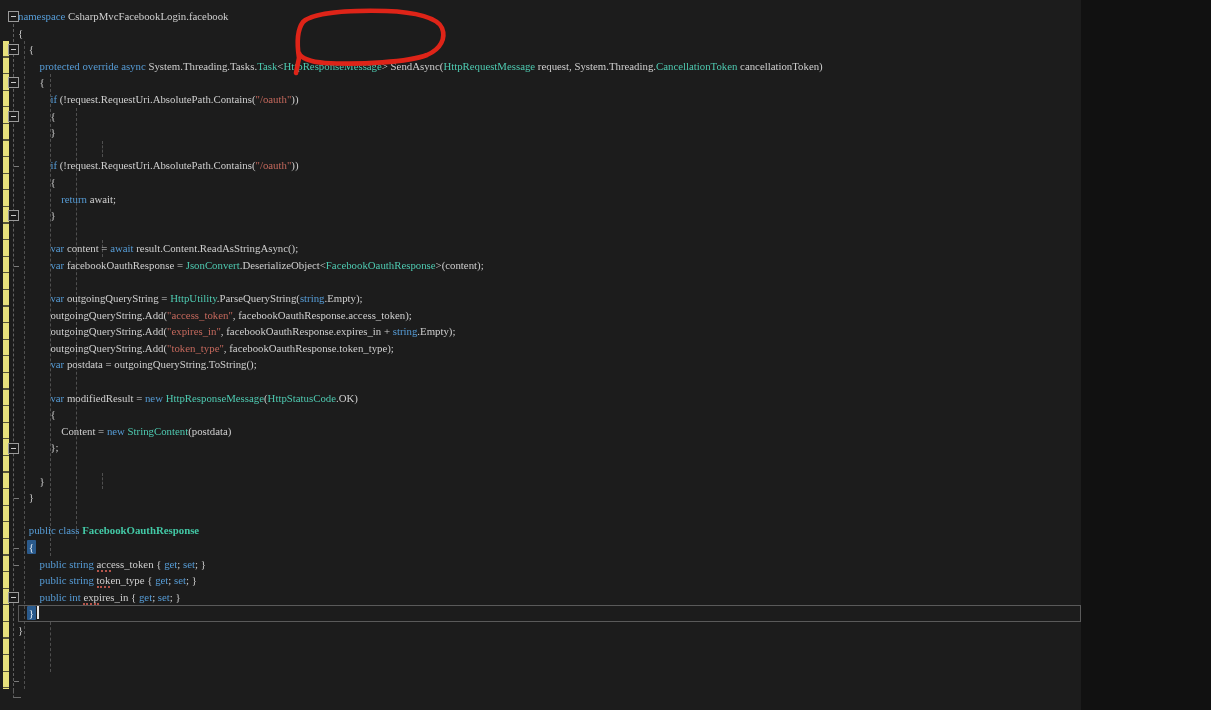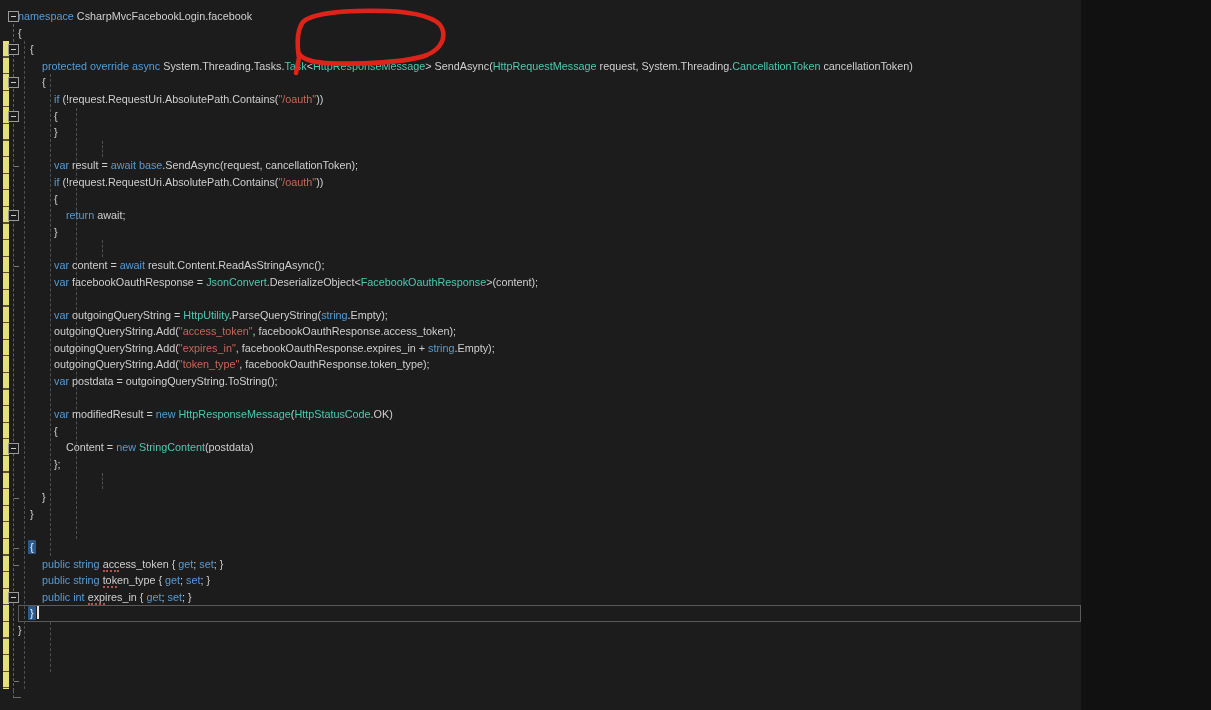--- a/index.html
+++ b/index.html
@@ -1,18 +1,18 @@
 <!DOCTYPE html>
 <html><head>
 <meta charset="utf-8">
 <style>
   html,body{margin:0;padding:0;background:#111;}
   .editor{
     position:relative;width:1081px;height:710px;background:#1c1c1c;
-    overflow:hidden;font-family:Liberation Sans, sans-serif;
+    overflow:hidden;font-family:Liberation Serif, serif;
   }
   
   .changebar{position:absolute;left:3px;width:6px;
     background:repeating-linear-gradient(to bottom,#e6e07c 0px,#e6e07c 15.4px,#55543a 15.4px,#55543a 16.6px);}
   .gutterline{position:absolute;left:13px;width:0;border-left:1px dashed #5f5f5f;}
   .guttercorner{position:absolute;left:13px;width:7px;height:6px;
     border-left:1px dashed #5f5f5f;border-bottom:1px solid #6a6a6a;}
   .foldbox{position:absolute;left:8px;width:9px;height:9px;border:1px solid #9a9a9a;
     background:#1c1c1c;box-sizing:content-box;cursor:pointer;}
   .foldbox .minus{position:absolute;left:2px;top:4px;width:5px;height:1px;background:#cacaca;}
@@ -81,21 +81,20 @@
   <div id="code">
       <div class="line"><span class="tk-k">namespace </span><span class="tk-d">CsharpMvcFacebookLogin.facebook</span></div>
       <div class="line"><span class="tk-d">{</span></div>
       <div class="line"><span class="tk-d">    {</span></div>
       <div class="line"><span class="tk-d">        </span><span class="tk-k">protected override async </span><span class="tk-d">System.Threading.Tasks.</span><span class="tk-t">Task</span><span class="tk-d">&lt;</span><span class="tk-t">HttpResponseMessage</span><span class="tk-d">&gt; SendAsync(</span><span class="tk-t">HttpRequestMessage</span><span class="tk-d"> request, System.Threading.</span><span class="tk-t">CancellationToken</span><span class="tk-d"> cancellationToken)</span></div>
       <div class="line"><span class="tk-d">        {</span></div>
       <div class="line"><span class="tk-d">            </span><span class="tk-k">if </span><span class="tk-d">(!request.RequestUri.AbsolutePath.Contains(</span><span class="tk-s">"/oauth"</span><span class="tk-d">))</span></div>
       <div class="line"><span class="tk-d">            {</span></div>
       <div class="line"><span class="tk-d">            }</span></div>
       <div class="line"></div>
-      <div class="line"><span class="tk-d">            </span><span class="tk-k">var </span><span class="tk-d">result = </span><span class="tk-k">await base</span><span class="tk-d">.SendAsync(request, cancellationToken);</span></div>
       <div class="line"><span class="tk-d">            </span><span class="tk-k">if </span><span class="tk-d">(!request.RequestUri.AbsolutePath.Contains(</span><span class="tk-s">"/oauth"</span><span class="tk-d">))</span></div>
       <div class="line"><span class="tk-d">            {</span></div>
       <div class="line"><span class="tk-d">                </span><span class="tk-k">return </span><span class="tk-d">await;</span></div>
       <div class="line"><span class="tk-d">            }</span></div>
       <div class="line"></div>
       <div class="line"><span class="tk-d">            </span><span class="tk-k">var </span><span class="tk-d">content = </span><span class="tk-k">await </span><span class="tk-d">result.Content.ReadAsStringAsync();</span></div>
       <div class="line"><span class="tk-d">            </span><span class="tk-k">var </span><span class="tk-d">facebookOauthResponse = </span><span class="tk-t">JsonConvert</span><span class="tk-d">.DeserializeObject&lt;</span><span class="tk-t">FacebookOauthResponse</span><span class="tk-d">&gt;(content);</span></div>
       <div class="line"></div>
       <div class="line"><span class="tk-d">            </span><span class="tk-k">var </span><span class="tk-d">outgoingQueryString = </span><span class="tk-t">HttpUtility</span><span class="tk-d">.ParseQueryString(</span><span class="tk-k">string</span><span class="tk-d">.Empty);</span></div>
       <div class="line"><span class="tk-d">            outgoingQueryString.Add(</span><span class="tk-s">"access_token"</span><span class="tk-d">, facebookOauthResponse.access_token);</span></div>
@@ -104,20 +103,21 @@
       <div class="line"><span class="tk-d">            </span><span class="tk-k">var </span><span class="tk-d">postdata = outgoingQueryString.ToString();</span></div>
       <div class="line"></div>
       <div class="line"><span class="tk-d">            </span><span class="tk-k">var </span><span class="tk-d">modifiedResult = </span><span class="tk-k">new </span><span class="tk-t">HttpResponseMessage</span><span class="tk-d">(</span><span class="tk-t">HttpStatusCode</span><span class="tk-d">.OK)</span></div>
       <div class="line"><span class="tk-d">            {</span></div>
       <div class="line"><span class="tk-d">                Content = </span><span class="tk-k">new </span><span class="tk-t">StringContent</span><span class="tk-d">(postdata)</span></div>
       <div class="line"><span class="tk-d">            };</span></div>
       <div class="line"></div>
       <div class="line"><span class="tk-d">        }</span></div>
       <div class="line"><span class="tk-d">    }</span></div>
       <div class="line"></div>
+      <div class="line"><span class="tk-d">    </span><span class="tk-k">public class </span><span class="tk-c">FacebookOauthResponse</span></div>
       <div class="line"><span class="tk-d">    </span><span class="tk-bh">{</span></div>
       <div class="line"><span class="tk-d">        </span><span class="tk-k">public string </span><span class="tk-q">acc</span><span class="tk-d">ess_token { </span><span class="tk-k">get</span><span class="tk-d">; </span><span class="tk-k">set</span><span class="tk-d">; }</span></div>
       <div class="line"><span class="tk-d">        </span><span class="tk-k">public string </span><span class="tk-q">tok</span><span class="tk-d">en_type { </span><span class="tk-k">get</span><span class="tk-d">; </span><span class="tk-k">set</span><span class="tk-d">; }</span></div>
       <div class="line"><span class="tk-d">        </span><span class="tk-k">public int </span><span class="tk-q">exp</span><span class="tk-d">ires_in { </span><span class="tk-k">get</span><span class="tk-d">; </span><span class="tk-k">set</span><span class="tk-d">; }</span></div>
       <div class="line current"><span class="tk-d">    </span><span class="tk-bh">}</span><span class="caret"></span></div>
       <div class="line"><span class="tk-d">}</span></div>
     </div>
 
   <svg class="overlay" viewBox="0 0 1211 710">
     <path d="M 296 73 L 299 58 C 297 45 297 30 303 22 C 312 13 346 10 386 11 C 416 12 438 18 442 28 C 446 38 441 49 427 55 C 409 62 360 65 325 63 C 310 62 301 58 299 53" fill="none" stroke-width="4.6" stroke-linecap="round" stroke-linejoin="round" stroke="#de2418"></path>

